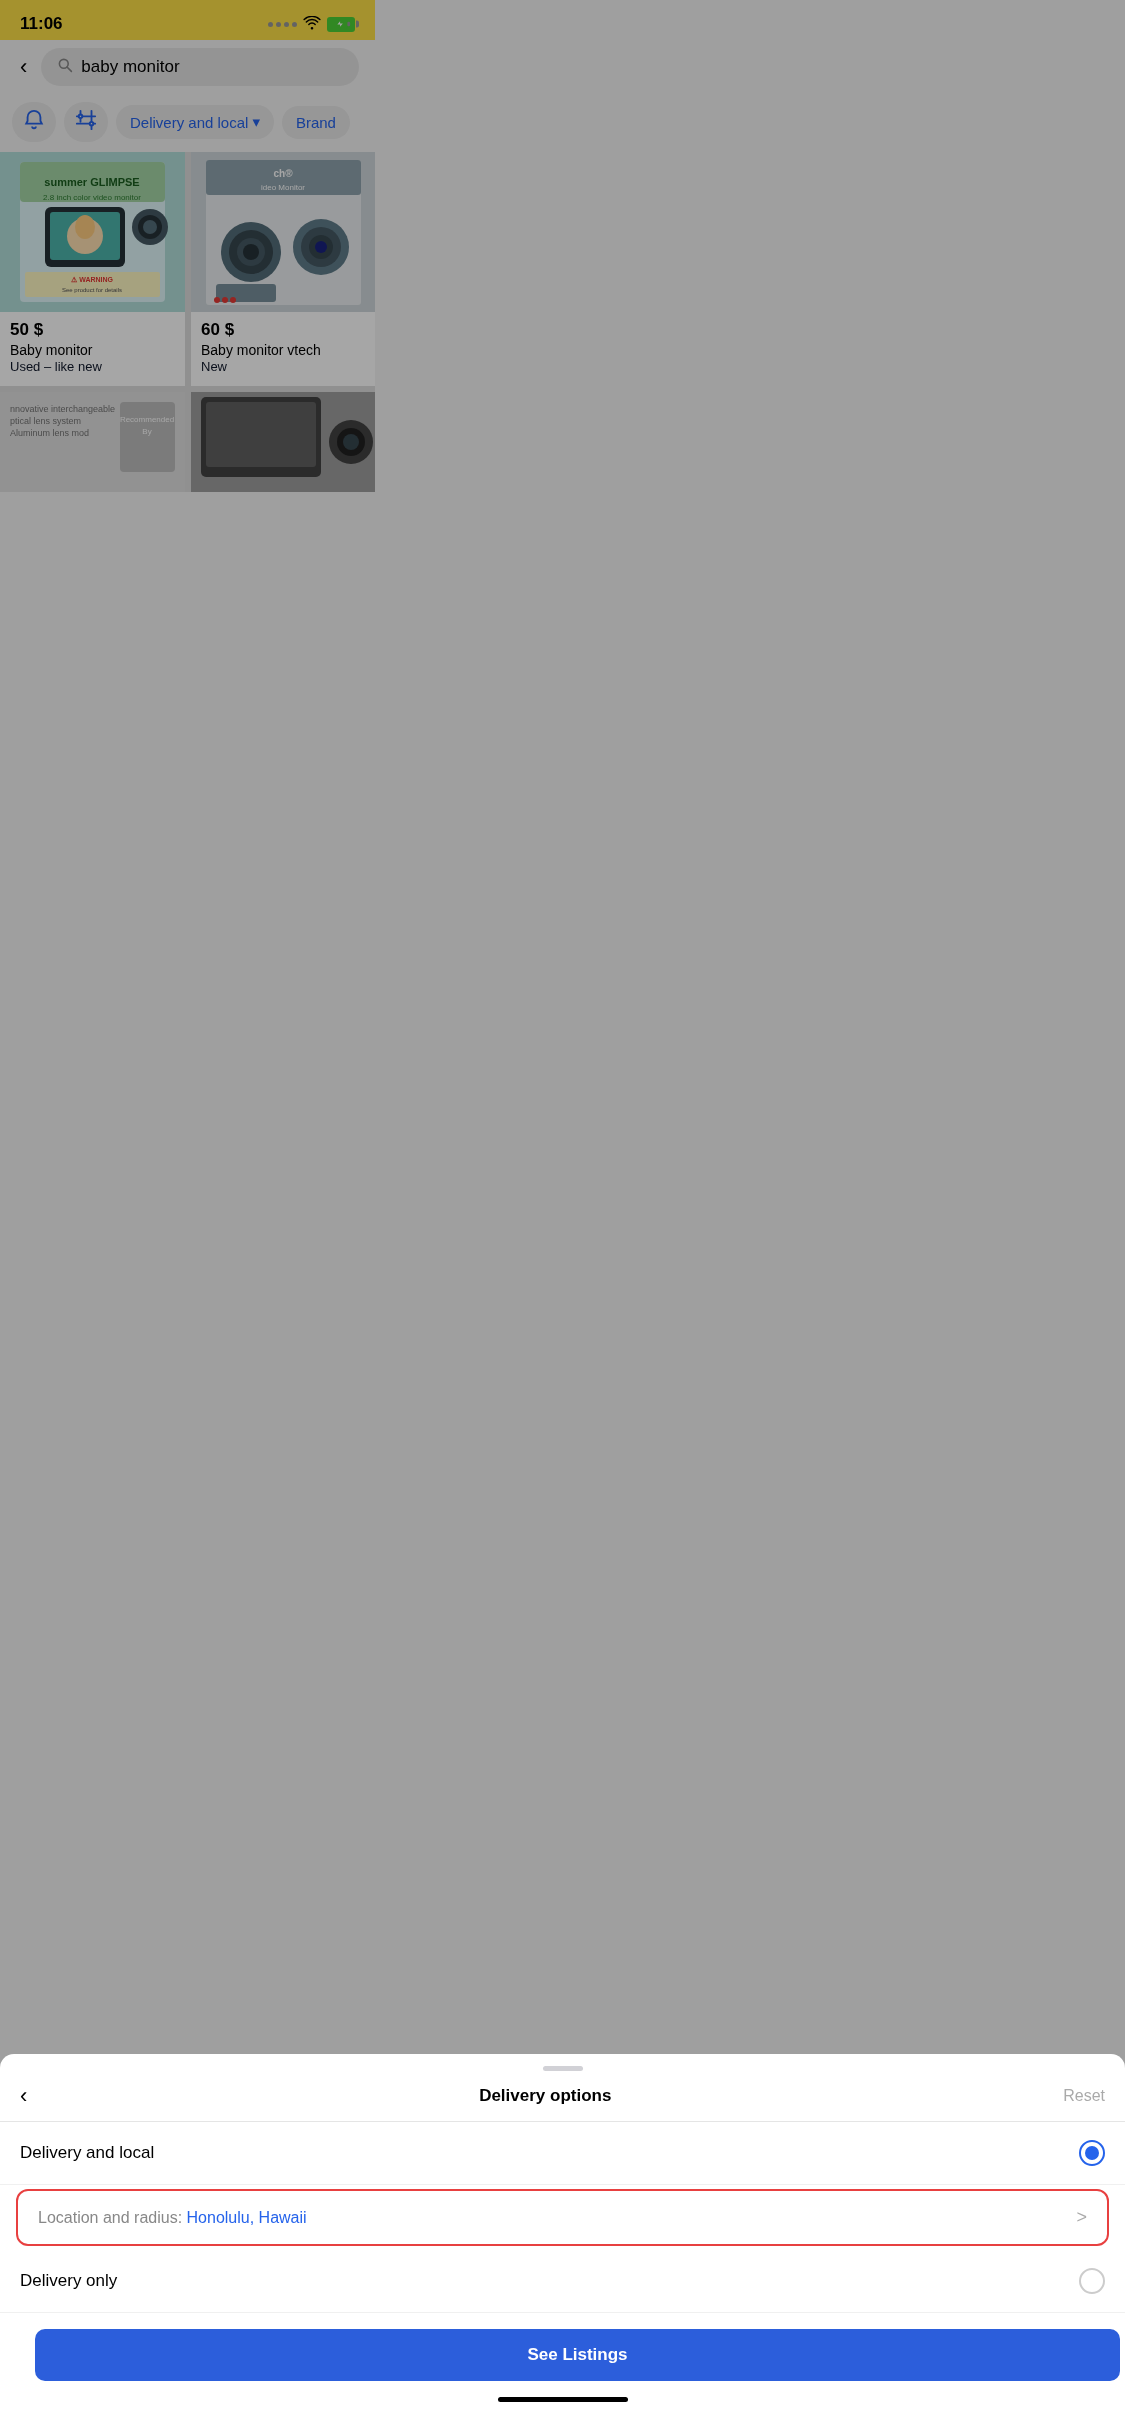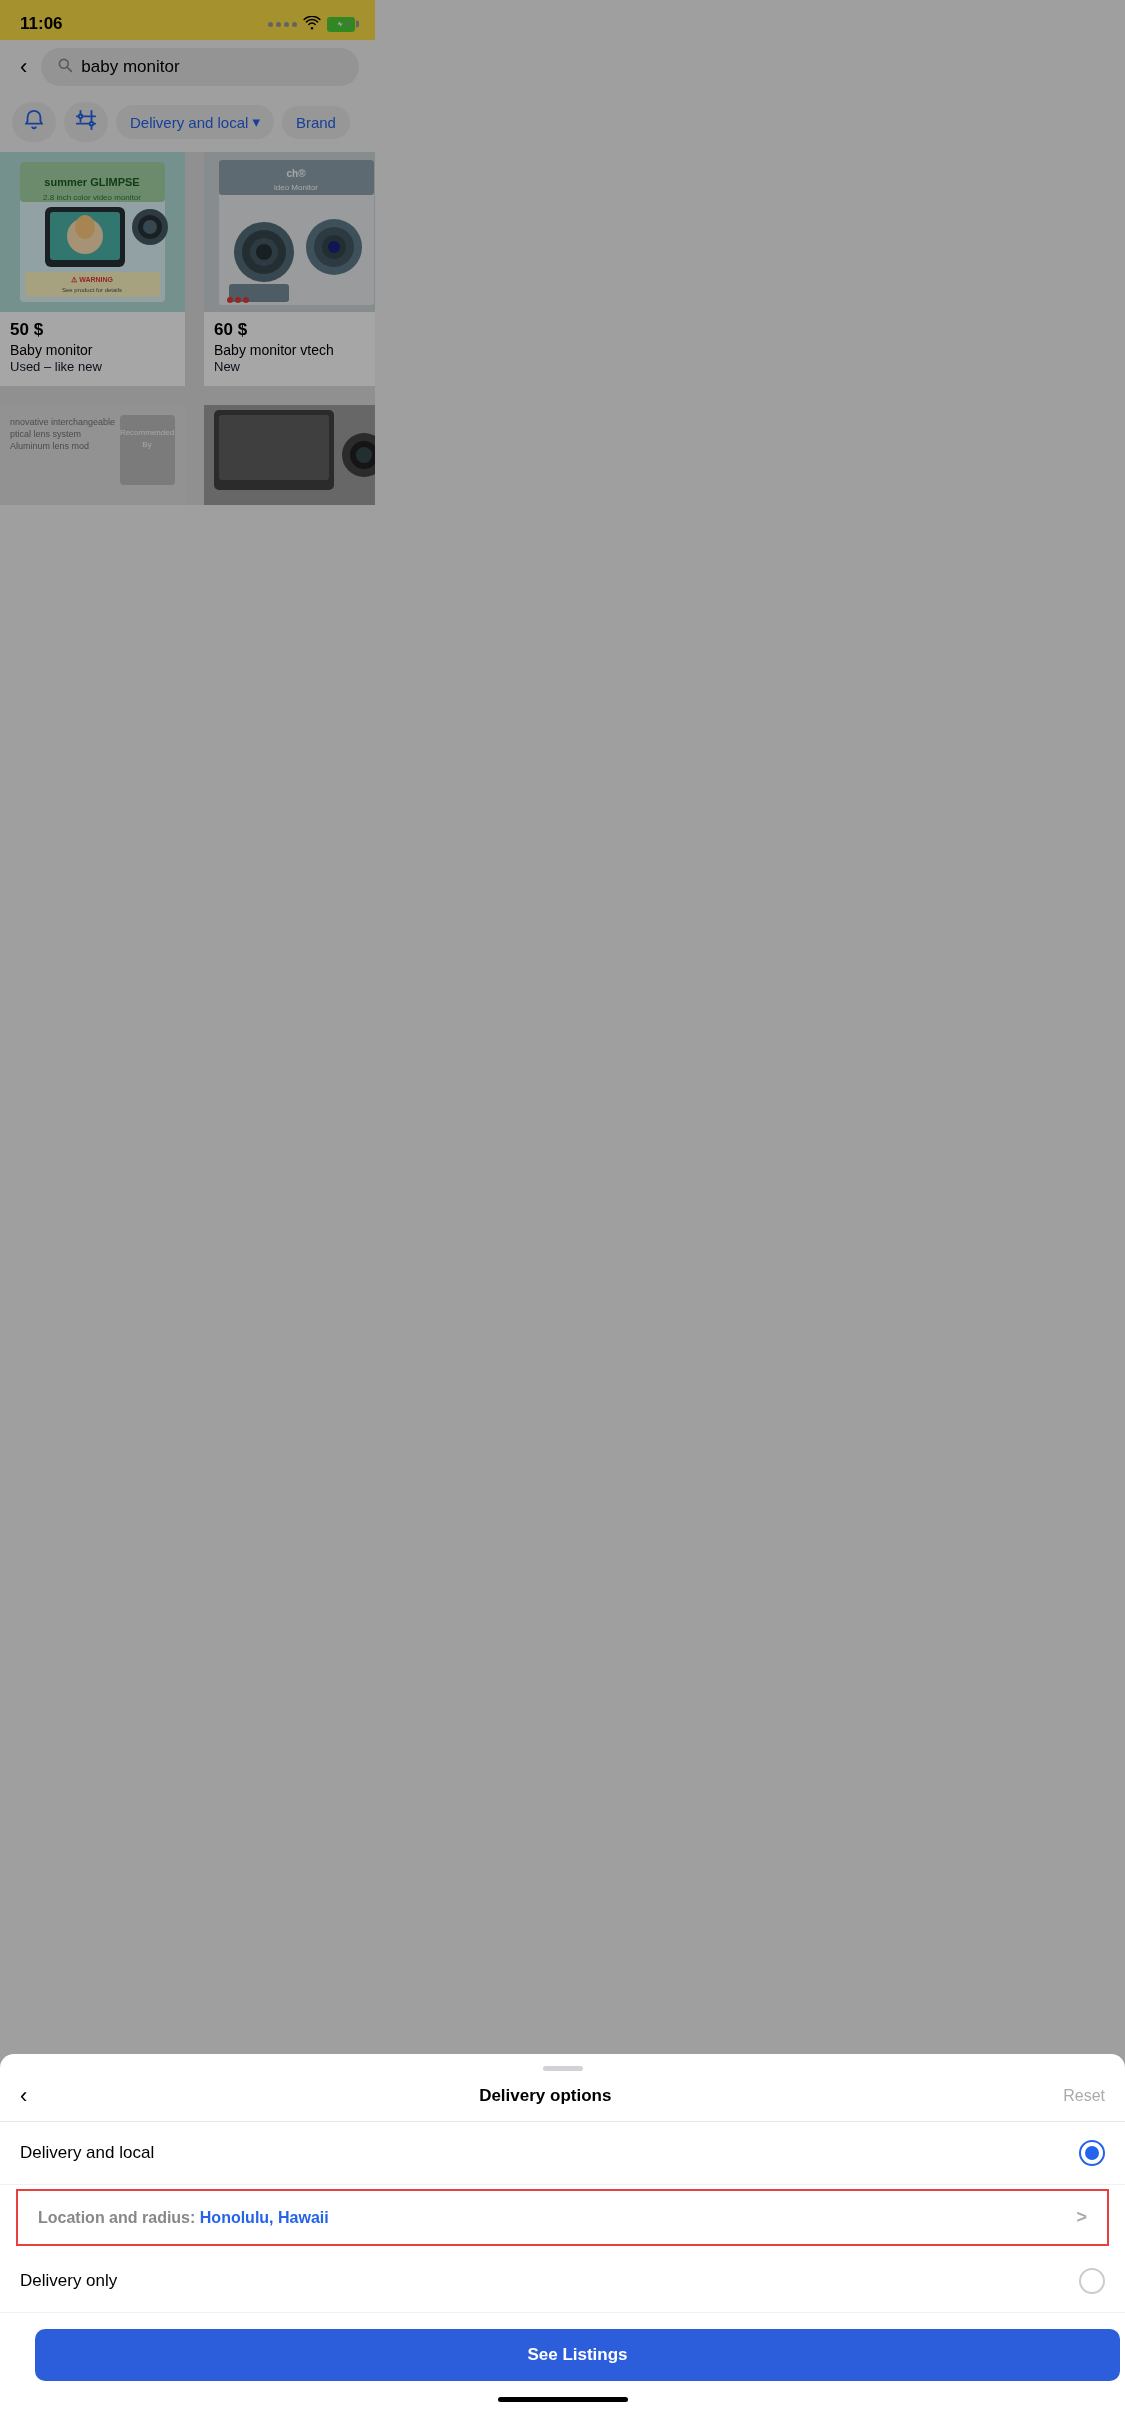--- a/index.html
+++ b/index.html
@@ -128,21 +128,21 @@
       font-size: 15px;
       color: #2563eb;
     }
     .bell-icon { font-size: 18px; color: #2563eb; }
     .sliders-icon { font-size: 16px; color: #2563eb; }
 
     
     .product-grid {
       display: grid;
       grid-template-columns: 1fr 1fr;
-      gap: 19px;
+      gap: 6px;
       background: #ddd;
     }
     .product-card {
       background: #fff;
       cursor: pointer;
     }
     .product-img-placeholder {
       width: 100%;
       height: 160px;
       display: flex;
@@ -260,24 +260,23 @@
       background: #2563eb;
     }
 
     
     .location-row {
       display: flex;
       align-items: center;
       justify-content: space-between;
       padding: 16px 20px;
       border: 2px solid #e84040;
-      border-radius: 0;
+      border-radius: 12px;
       margin: 4px 16px 4px;
       cursor: pointer;
-      font-weight: bold;
     }
     .location-label {
       font-size: 16px;
       color: #888;
     }
     .location-value {
       color: #2563eb;
     }
     .location-chevron {
       font-size: 18px;

